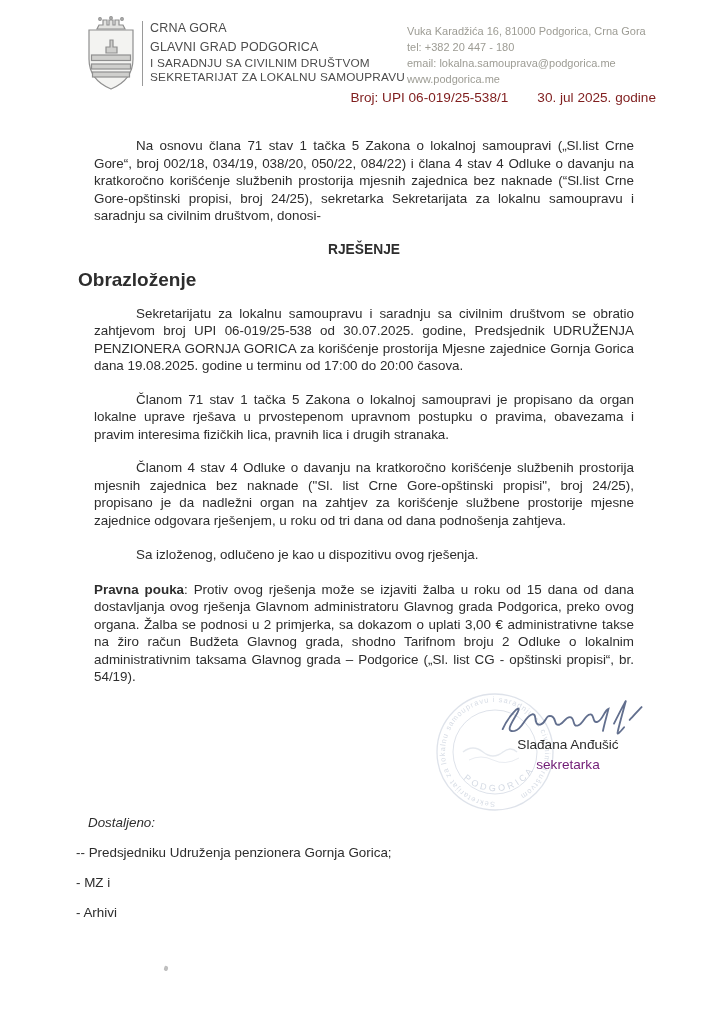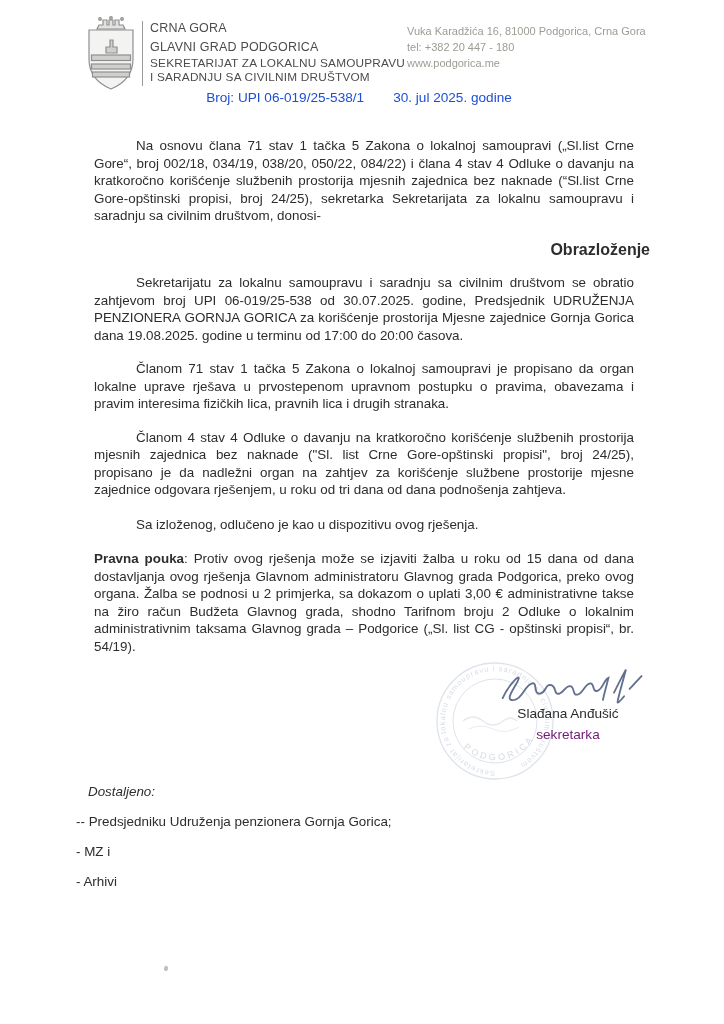--- a/index.html
+++ b/index.html
@@ -18,35 +18,35 @@
   .crest { position:absolute; left:85px; top:15px; width:52px; height:77px; }
   .hdr-divider { position:absolute; left:142px; top:21px; height:65px; width:1px; background:#9a9a9a; }
   .org { position:absolute; left:150px; top:20px; color:#4c4c4c; letter-spacing:.2px; }
   .org-line-a { font-size:12.5px; line-height:17px; }
   .org-line-b { font-size:11.8px; line-height:14px; }
   .org-line-a + .org-line-a { margin-top:2px; }
   .org-line-b:first-of-type { margin-top:4px; }
   .contact { position:absolute; left:407px; top:23px; font-size:11px; line-height:16px; color:#9d9c94; }
   .ref-row {
     position:absolute; left:62px; right:68px; top:90px;
-    display:flex; justify-content:center; align-items:baseline;
-    font-size:13.6px; color:#1d4ed8;gap:29px;
+    display:flex; justify-content:flex-end; align-items:baseline;
+    font-size:13.6px; color:#7f1d1d;gap:29px;
   }
 
   
   .content {
     position:absolute; top:121px; left:78px; width:572px;
     font-size:13.4px; line-height:17.5px; text-align:justify;
     color:#2d2d2d;
   }
   .para { margin:16px; }
   .indent { text-indent:42px; }
   .b { font-weight:bold; }
   .center-head { text-align:center; font-weight:bold; font-size:13.8px; margin:11px 0 13px 0; }
-  .center-sub { text-align:right; font-weight:bold; font-size:16px; margin:2px 0 9px 0; }
+  .center-sub { text-align:left; font-weight:bold; font-size:19px; margin:2px 0 9px 0; }
   .gap-top { margin-top:17px; }
 
   
   .sign-area { position:relative; height:100px; margin-top:6px; }
   .stamp { position:absolute; left:355px; top:-12px; width:124px; height:124px; opacity:.55; }
   .sig-col { position:absolute; left:390px; top:-6px; width:200px; text-align:center; }
   .sig-scribble { width:170px; height:46px; display:block; margin:0 auto -6px auto; }
   .sig-name { font-size:13.6px; color:#2d2d2d; text-align:center; }
   .sig-title { font-size:13.6px; color:#701a75; text-align:center; margin-top:3px; }
 
@@ -78,39 +78,41 @@
       <rect x="6.5" y="49" width="39" height="5" fill="#cfcfcd"></rect>
       <rect x="7.5" y="57" width="37" height="5" fill="#cfcfcd"></rect>
     </g>
   </svg>
 
   <div class="hdr-divider"></div>
 
   <div class="org">
     <div class="org-line-a">CRNA GORA</div>
     <div class="org-line-a">GLAVNI GRAD PODGORICA</div>
+    <div class="org-line-b">I SARADNJU SA CIVILNIM DRUŠTVOM</div>
     <div class="org-line-b">SEKRETARIJAT ZA LOKALNU SAMOUPRAVU</div>
-    <div class="org-line-b">I SARADNJU SA CIVILNIM DRUŠTVOM</div>
   </div>
 
   <div class="contact">
     <div>Vuka Karadžića 16, 81000 Podgorica, Crna Gora</div>
     <div>tel: +382 20 447 - 180</div>
+    <div>email: lokalna.samouprava@podgorica.me</div>
     <div>www.podgorica.me</div>
   </div>
 
   <div class="ref-row">
     <span>Broj: UPI 06-019/25-538/1</span>
     <span>30. jul 2025. godine</span>
   </div>
 
   <div class="content">
 
     <p class="para indent">Na osnovu člana 71 stav 1 tačka 5 Zakona o lokalnoj samoupravi („Sl.list Crne Gore“, broj 002/18, 034/19, 038/20, 050/22, 084/22) i člana 4 stav 4 Odluke o davanju na kratkoročno korišćenje službenih prostorija mjesnih zajednica bez naknade (“Sl.list Crne Gore-opštinski propisi, broj 24/25), sekretarka Sekretarijata za lokalnu samoupravu i saradnju sa civilnim društvom, donosi-</p>
 
+    <div class="center-head">RJEŠENJE</div>
 
 
     <div class="center-sub">Obrazloženje</div>
 
     <p class="para indent">Sekretarijatu za lokalnu samoupravu i saradnju sa civilnim društvom se obratio zahtjevom broj UPI 06-019/25-538 od 30.07.2025. godine, Predsjednik UDRUŽENJA PENZIONERA GORNJA GORICA za korišćenje prostorija Mjesne zajednice Gornja Gorica dana 19.08.2025. godine u terminu od 17:00 do 20:00 časova.</p>
     <p class="para indent">Članom 71 stav 1 tačka 5 Zakona o lokalnoj samoupravi je propisano da organ lokalne uprave rješava u prvostepenom upravnom postupku o pravima, obavezama i pravim interesima fizičkih lica, pravnih lica i drugih stranaka.</p>
     <p class="para indent">Članom 4 stav 4 Odluke o davanju na kratkoročno korišćenje službenih prostorija mjesnih zajednica bez naknade ("Sl. list Crne Gore-opštinski propisi", broj 24/25), propisano je da nadležni organ na zahtjev za korišćenje službene prostorije mjesne zajednice odgovara rješenjem, u roku od tri dana od dana podnošenja zahtjeva.</p>
     <p class="para indent gap-top">Sa izloženog, odlučeno je kao u dispozitivu ovog rješenja.</p>
 
     <p class="para gap-top"><span class="b">Pravna pouka</span><span>: Protiv ovog rješenja može se izjaviti žalba u roku od 15 dana od dana dostavljanja ovog rješenja Glavnom administratoru Glavnog grada Podgorica, preko ovog organa. Žalba se podnosi u 2 primjerka, sa dokazom o uplati 3,00 € administrativne takse na žiro račun Budžeta Glavnog grada, shodno Tarifnom broju 2 Odluke o lokalnim administrativnim taksama Glavnog grada – Podgorice („Sl. list CG - opštinski propisi“, br. 54/19).</span></p>

